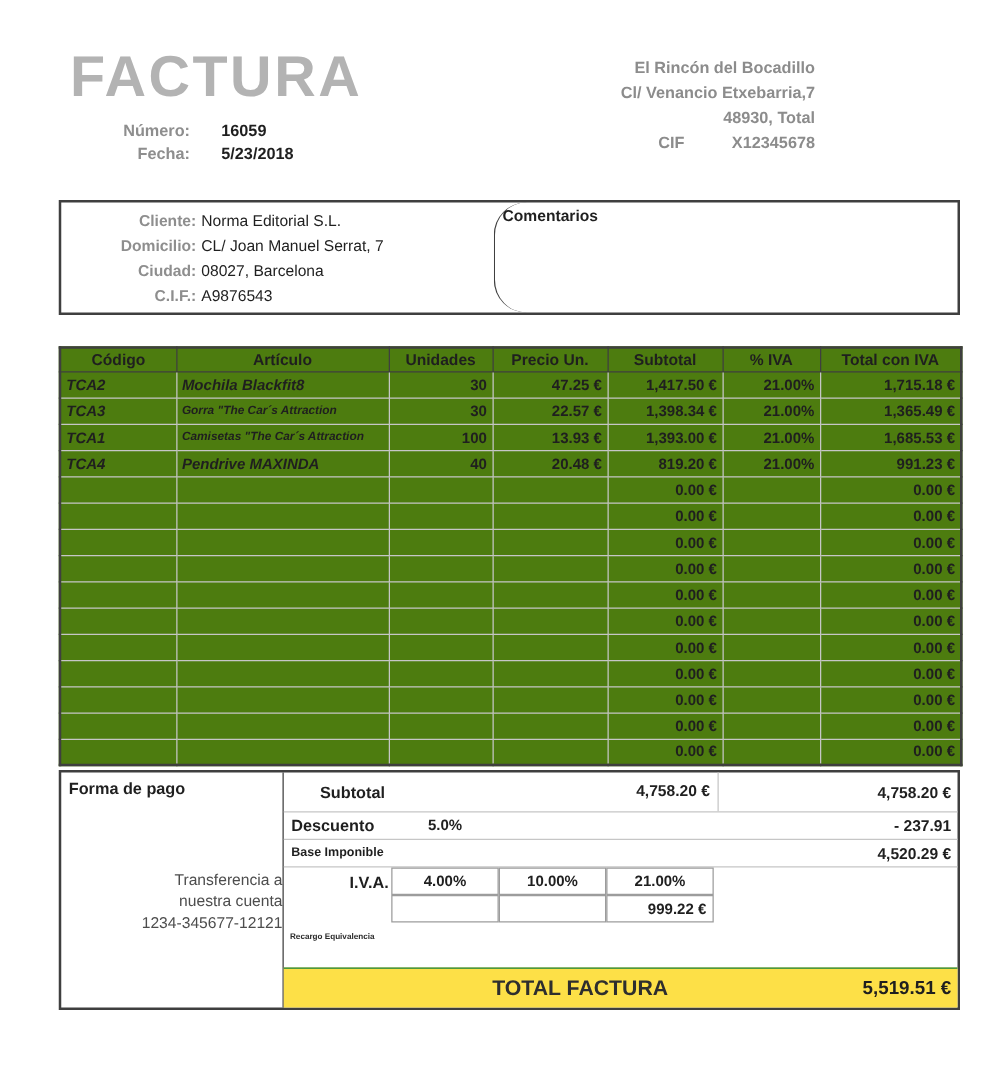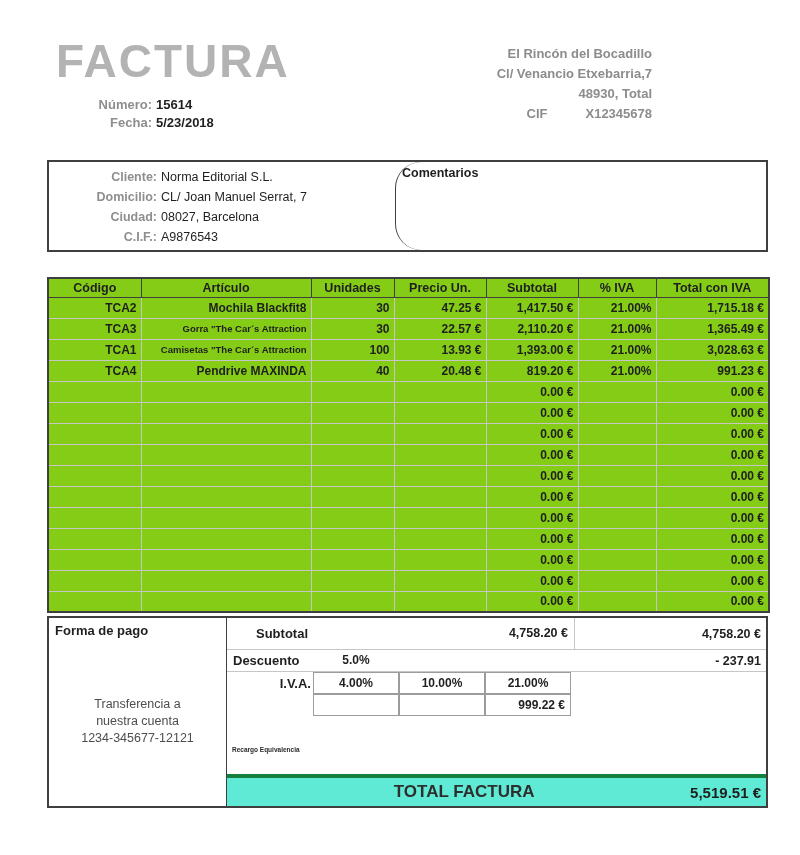--- a/index.html
+++ b/index.html
@@ -7,21 +7,21 @@
   #canvas {
     position:relative; width:684px; height:855px; background:#ffffff;
     font-family:"Liberation Sans","DejaVu Sans",sans-serif; color:#1f1f1f;
   }
   
   .doc-title {
     position:absolute; left:56px; top:34px;
     font-size:46px; font-weight:700; color:#b3b3b3; letter-spacing:2px;
   }
   .meta-block { position:absolute; left:52px; top:96px; font-size:13px; }
-  .meta-row { display:flex; line-height:18px; }
+  .meta-row { display:flex; line-height:18px;gap:21px; }
   .meta-label { width:104px; text-align:right; color:#8e8e8e; font-weight:700; padding-right:4px; }
   .meta-value { font-weight:700; color:#1f1f1f; }
   .company-block {
     position:absolute; right:32px; top:44px; text-align:right;
     color:#8c8c8c; font-weight:700; font-size:13px; line-height:20px;
   }
   .company-cif { display:flex; justify-content:flex-end; gap:38px; }
   
   .client-box {
     position:absolute; left:47px; top:160px; width:721px; height:92px;
@@ -29,85 +29,85 @@
   }
   .client-left { width:346px; padding-top:5px; }
   .client-row { display:flex; line-height:20px; font-size:12.5px; }
   .client-label { width:112px; text-align:right; color:#8e8e8e; font-weight:700; padding-right:4px; }
   .client-value { font-weight:400; color:#1f1f1f; white-space:nowrap; }
   .client-right { flex:1; border-left:1px solid #3f3f3f; padding:4px 6px;border-radius:26px; }
   .comments-label { font-weight:700; font-size:12.5px; }
   
   .items-table {
     position:absolute; left:47px; top:277px; width:721px;
-    border-collapse:collapse; table-layout:fixed; background:#84cc16;
+    border-collapse:collapse; table-layout:fixed; background:#4d7c0f;
   }
   .items-table th {
     border:1px solid #3f3f3f; height:19px; font-size:12.5px; font-weight:700;
     text-align:center; padding:0 3px; white-space:nowrap; overflow:hidden;
   }
   .items-table td {
     border:1px solid #c6c6c6; height:21px; font-size:12px; font-weight:700;
     padding:0 4px; white-space:nowrap; overflow:hidden;
   }
   .items-table { border:2px solid #3f3f3f; }
-  .items-table td:nth-child(1), .items-table td:nth-child(2) { text-align:right; }
+  .items-table td:nth-child(1), .items-table td:nth-child(2) { text-align:left;font-style:italic; }
   .items-table td:nth-child(n+3) { text-align:right; }
   .items-table td.small-art { font-size:9.5px; }
   
   .bottom-box {
     position:absolute; left:47px; top:616px; width:721px; height:192px;
     border:2px solid #3f3f3f; background:#fff;
   }
   .pay-box { position:absolute; left:0; top:0; bottom:0; width:178px; border-right:1px solid #3f3f3f; }
   .pay-title { padding:5px 6px; font-size:13px; font-weight:700; }
   .pay-text {
-    position:absolute; top:78px; left:0; right:0; text-align:center;
+    position:absolute; top:78px; left:0; right:0; text-align:right;
     font-size:12.5px; color:#4d4d4d; line-height:17px;
   }
   .sum-region { position:absolute; left:178px; right:0; top:0; bottom:0; }
   .sum-row { position:relative; display:flex; align-items:center; }
   .row-a { height:32px; border-bottom:1px solid #c6c6c6; }
   .row-b { height:22px; border-bottom:1px solid #c6c6c6; }
   .row-c { height:22px; border-bottom:1px solid #c6c6c6; }
   .row-d { height:22px; }
   .row-e { height:22px; }
   .sum-label { width:110px; text-align:center; font-weight:700; font-size:13px; white-space:nowrap; }
   .sum-label.left { text-align:left; padding-left:6px; }
   .sum-label.small { font-size:10px; }
   .mid-val { position:absolute; left:0; width:348px; text-align:right; padding-right:6px; font-weight:700; font-size:12.5px; border-right:1px solid #c6c6c6; line-height:31px; }
   .right-val { position:absolute; right:0; width:190px; text-align:right; padding-right:5px; font-weight:700; font-size:12.5px; }
   .pct-cell { position:absolute; width:86px; text-align:center; font-weight:700; font-size:12px; border:1px solid #9c9c9c; height:22px; line-height:20px; }
   .amt-cell { text-align:right; padding-right:5px; }
   .iva-label { position:absolute; left:0; width:84px; text-align:right; font-weight:700; font-size:13px; }
   .recargo { position:absolute; top:128px; left:5px; font-size:6.5px; font-weight:700; color:#2a2a2a; }
   .total-bar {
     position:absolute; left:0; right:0; bottom:0; height:32px;
-    background:#5eead4; border-top:4px solid #15803d;padding-left:44px;
+    background:#fde047; border-top:1px solid #15803d;padding-left:44px;
   }
   .total-label {
     position:absolute; left:44%; top:50%; transform:translate(-50%,-50%);
     font-size:17px; font-weight:700; color:#2e2e2e; white-space:nowrap;
   }
   .total-value {
     position:absolute; right:5px; top:50%; transform:translateY(-50%);
     font-size:15px; font-weight:700; color:#1f1f1f;
   }
 </style>
 </head>
 <body>
 
 <div id="canvas">
 
   <div class="doc-title">FACTURA</div>
 
   <div class="meta-block">
     <div class="meta-row">
       <span class="meta-label">Número:</span>
-      <span class="meta-value">15614</span>
+      <span class="meta-value">16059</span>
     </div>
     <div class="meta-row">
       <span class="meta-label">Fecha:</span>
       <span class="meta-value">5/23/2018</span>
     </div>
   </div>
 
   <div class="company-block">
     <div>El Rincón del Bocadillo</div>
     <div>Cl/ Venancio Etxebarria,7</div>
@@ -162,32 +162,32 @@
           <td>47.25 €</td>
           <td>1,417.50 €</td>
           <td>21.00%</td>
           <td>1,715.18 €</td>
         </tr>
         <tr>
           <td>TCA3</td>
           <td class="small-art">Gorra "The Car´s Attraction</td>
           <td>30</td>
           <td>22.57 €</td>
-          <td>2,110.20 €</td>
+          <td>1,398.34 €</td>
           <td>21.00%</td>
           <td>1,365.49 €</td>
         </tr>
         <tr>
           <td>TCA1</td>
           <td class="small-art">Camisetas "The Car´s Attraction</td>
           <td>100</td>
           <td>13.93 €</td>
           <td>1,393.00 €</td>
           <td>21.00%</td>
-          <td>3,028.63 €</td>
+          <td>1,685.53 €</td>
         </tr>
         <tr>
           <td>TCA4</td>
           <td>Pendrive MAXINDA</td>
           <td>40</td>
           <td>20.48 €</td>
           <td>819.20 €</td>
           <td>21.00%</td>
           <td>991.23 €</td>
         </tr>
@@ -311,20 +311,24 @@
         <span class="mid-val">4,758.20 €</span>
         <span class="right-val">4,758.20 €</span>
       </div>
 
       <div class="sum-row row-b">
         <span class="sum-label left">Descuento</span>
         <span class="pct-cell" style="left:86px; border:none; text-align:center;">5.0%</span>
         <span class="right-val">- 237.91</span>
       </div>
 
+      <div class="sum-row row-c">
+        <span class="sum-label left small">Base Imponible</span>
+        <span class="right-val">4,520.29 €</span>
+      </div>
 
       <div class="sum-row row-d">
         <span class="iva-label">I.V.A.</span>
         <span class="pct-cell" style="left:86px" id="iva-rate-0">4.00%</span>
         <span class="pct-cell" style="left:172px" id="iva-rate-1">10.00%</span>
         <span class="pct-cell" style="left:258px" id="iva-rate-2">21.00%</span>
       </div>
 
       <div class="sum-row row-e">
         <span class="pct-cell" style="left:86px"></span>

